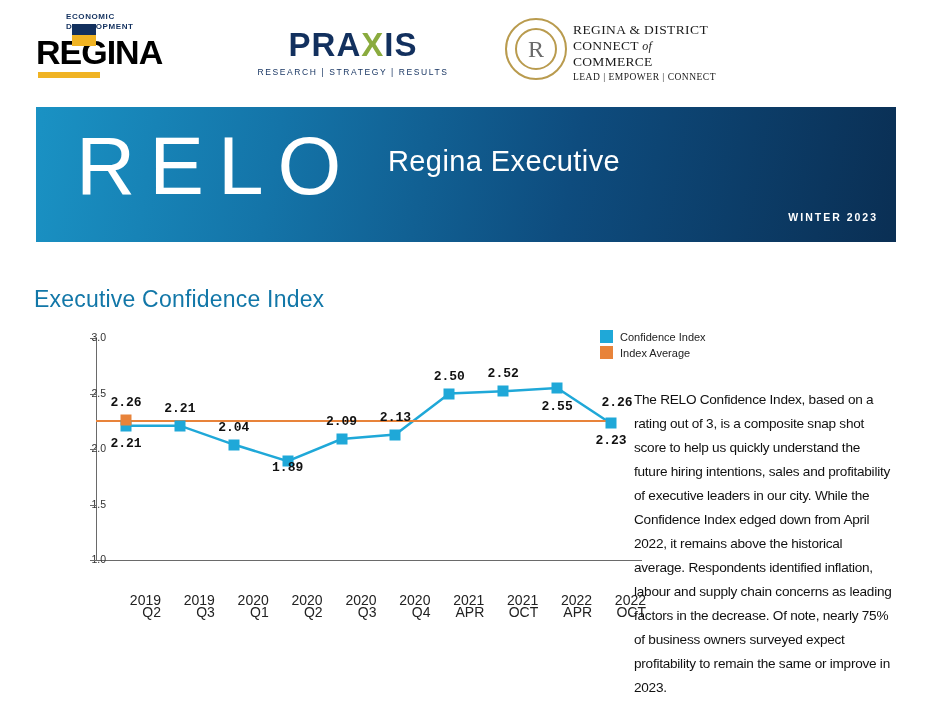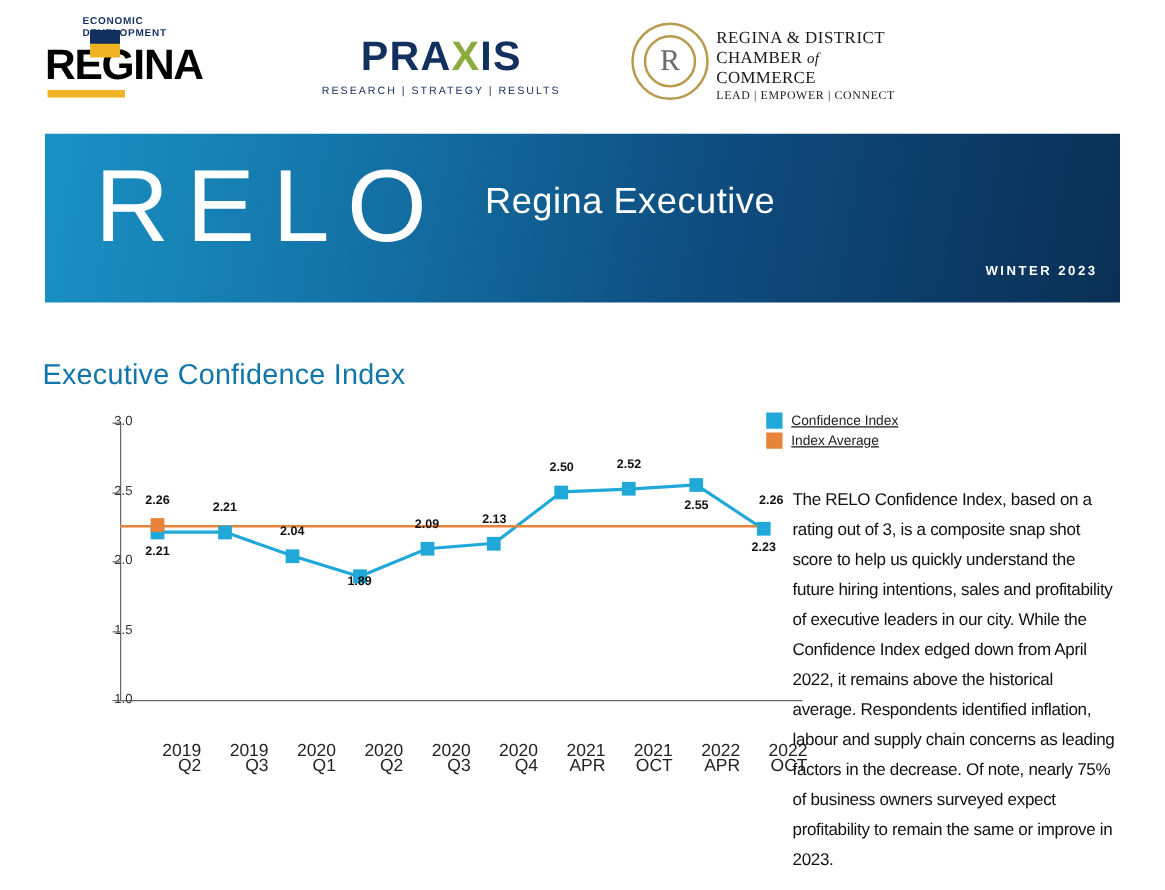--- a/index.html
+++ b/index.html
@@ -119,30 +119,30 @@
   }
   .series-line{
     position:absolute;left:0;top:0;width:545px;height:222px;
   }
   .marker{
     position:absolute;width:11px;height:11px;background:#1fa8d8;
     transform:translate(-50%,-50%);
   }
   .marker.avg{background:#e8833a;}
   .pt-label{
-    position:absolute;font-size:10px;font-weight:bold;color:#111;
-    transform:translateX(-50%);white-space:nowrap;
+    position:absolute;font-size:13px;font-weight:bold;color:#111;
+    transform:translateX(-50%);white-space:nowrap;font-family:Liberation Mono, monospace;
   }
   .xtick{
     position:absolute;top:236px;width:70px;text-align:right;
     font-size:14px;color:#222;line-height:12px;transform:translateX(-50%);margin-top:28px;
   }
 
   .legend{
-    position:absolute;left:613px;top:330px;width:180px;text-decoration:underline;
+    position:absolute;left:600px;top:330px;width:180px;
   }
   .legend-row{display:flex;align-items:center;margin-bottom:3px;}
   .legend-swatch{width:13px;height:13px;margin-right:7px;}
   .legend-label{font-size:11px;color:#222;}
 
   
   .body-copy{
     position:absolute;left:634px;top:388px;width:262px;
     font-size:13.6px;line-height:24px;color:#111;
     letter-spacing:-.25px;
@@ -165,21 +165,21 @@
 
   <div class="praxis-logo">
     <div class="praxis-word"><span>PRA</span><span class="x">X</span><span>IS</span></div>
     <div class="praxis-sub">RESEARCH | STRATEGY | RESULTS</div>
   </div>
 
   <div class="chamber-logo">
     <div class="chamber-mark"></div>
     <div class="chamber-text">
       <div class="chamber-l1">REGINA &amp; DISTRICT</div>
-      <div class="chamber-l2"><span>CHAMBER </span><i>of </i><span>COMMERCE</span></div>
+      <div class="chamber-l2"><span>CONNECT </span><i>of </i><span>COMMERCE</span></div>
       <div class="chamber-l3">LEAD | EMPOWER | CONNECT</div>
     </div>
   </div>
 </div>
 
 <div class="banner">
   <div class="banner-title">RELO</div>
   <div class="banner-sub">
     <div>Regina Executive</div>
   </div>

